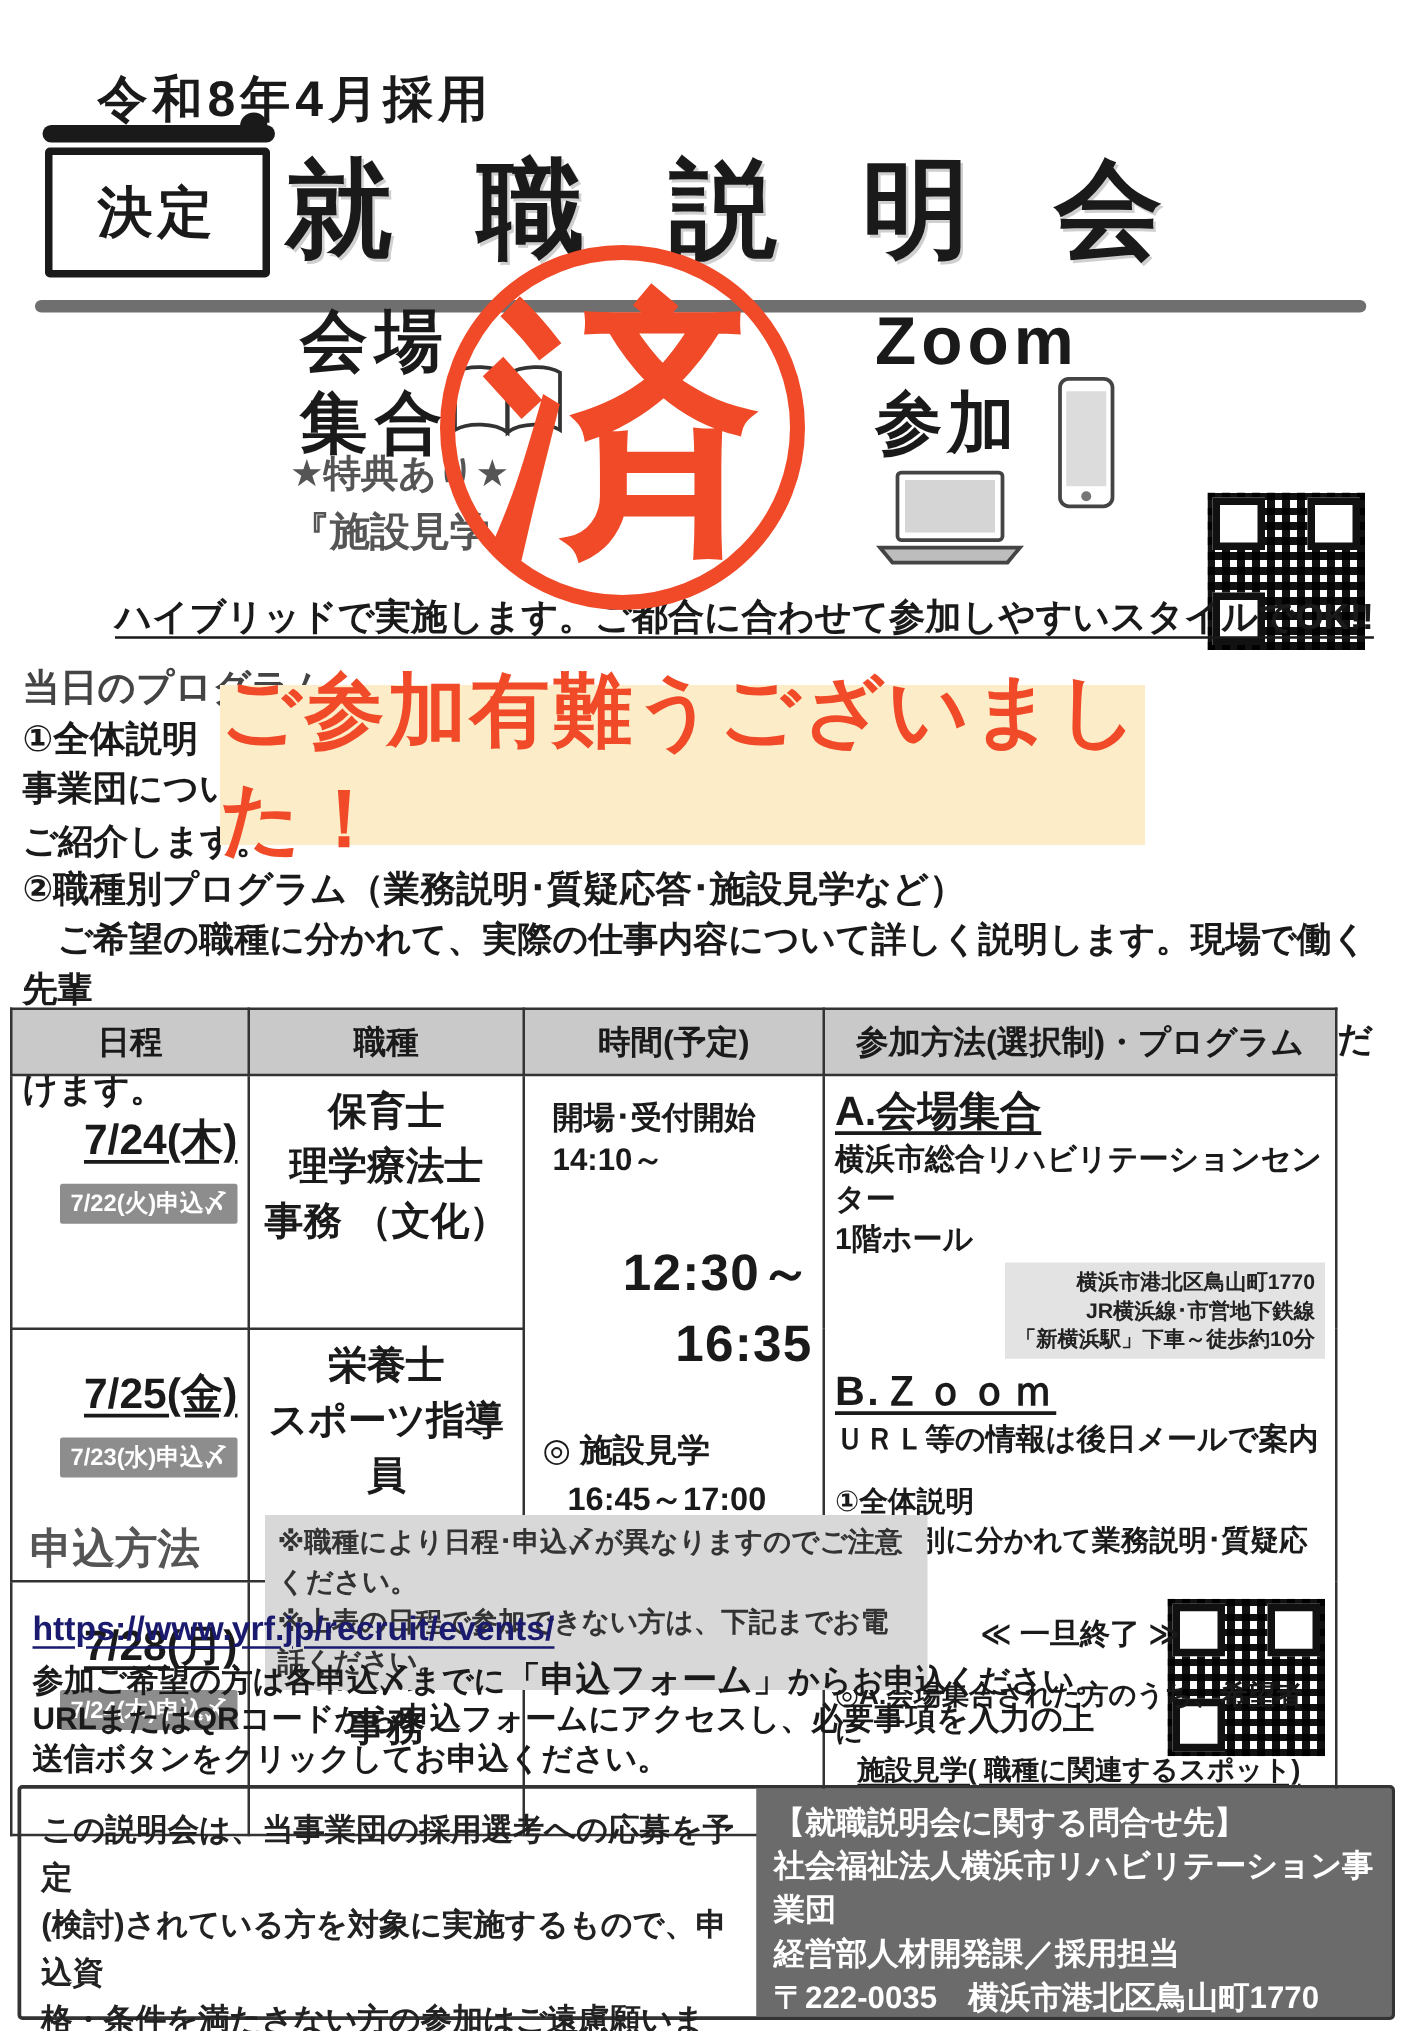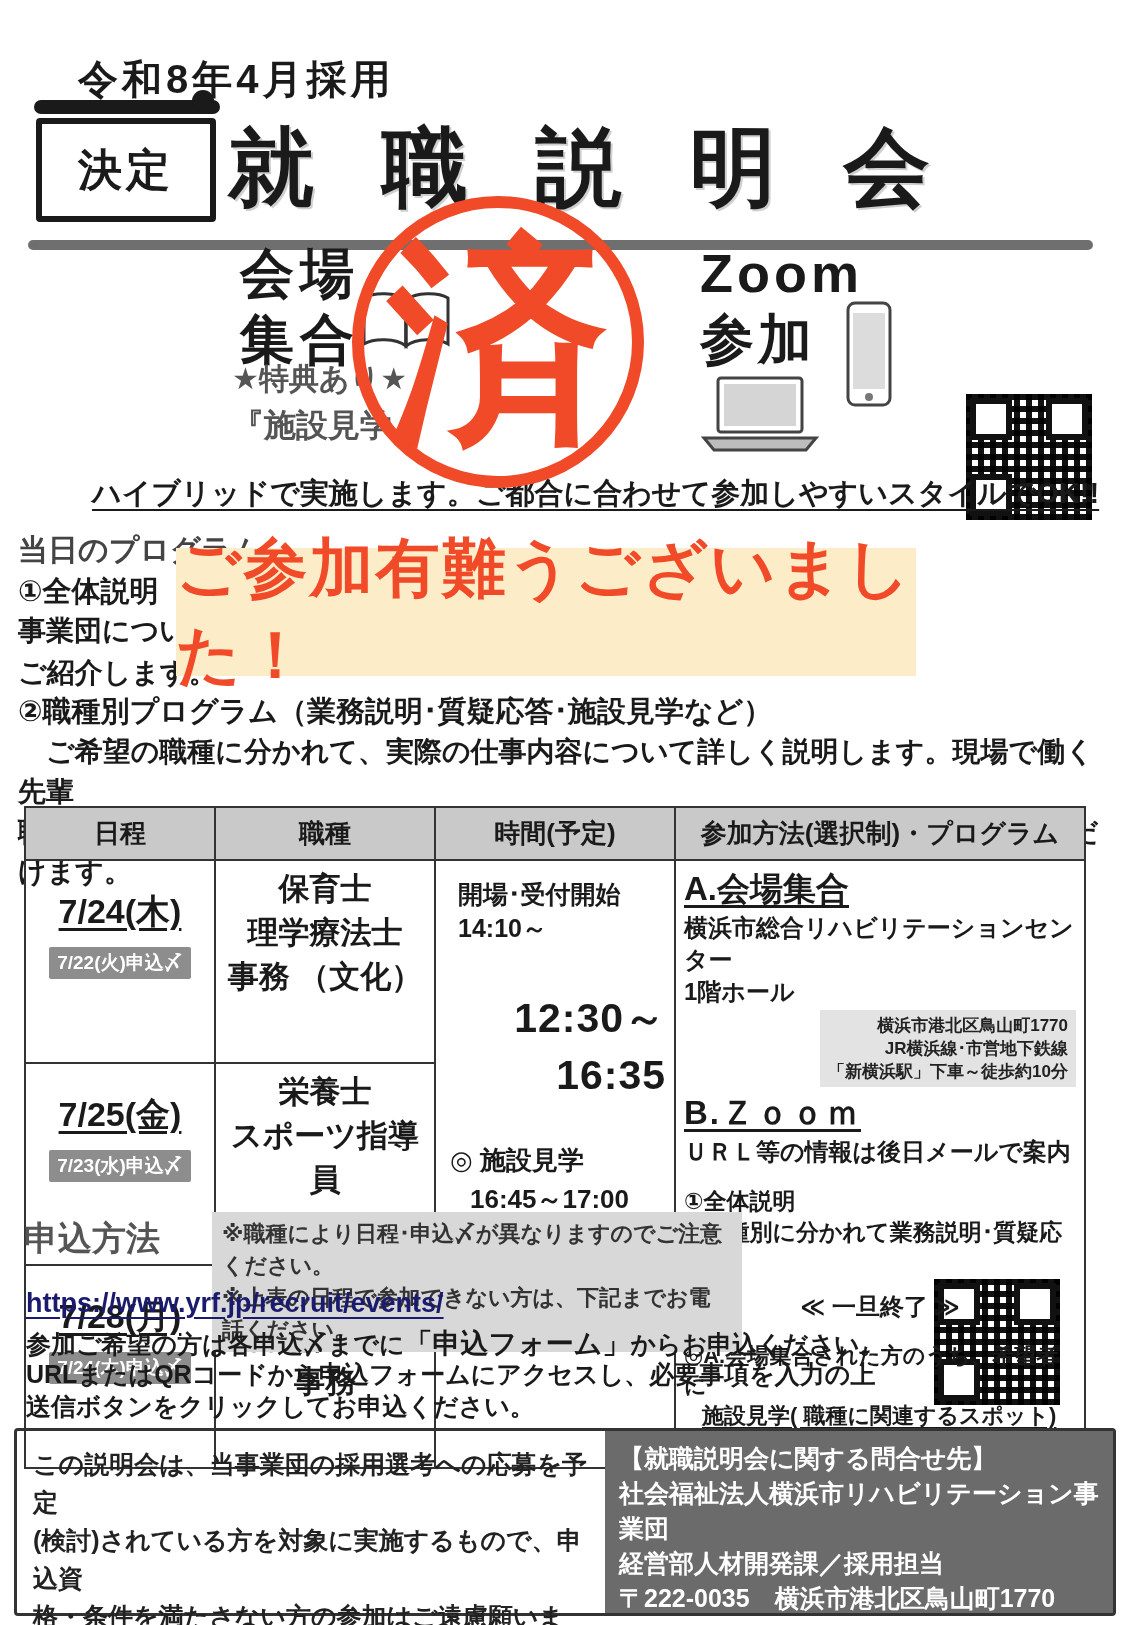--- a/index.html
+++ b/index.html
@@ -93,34 +93,34 @@
     position:absolute;left:18px;top:530px;
     font-size:30px;font-weight:bold;color:#444;
   }
   .p1-title{position:absolute;left:18px;top:572px;font-size:29px;font-weight:bold;}
   .p1-body{position:absolute;left:18px;top:610px;width:1080px;font-size:28px;line-height:42px;font-weight:bold;}
   .p2-title{position:absolute;left:18px;top:692px;font-size:29px;font-weight:bold;}
   .p2-body{position:absolute;left:18px;top:732px;width:1085px;font-size:28px;line-height:40px;font-weight:bold;}
 
   
   .tbl{
-    position:absolute;left:24px;top:806px;width:1060px;
+    position:absolute;left:8px;top:806px;width:1060px;
     border-collapse:collapse;table-layout:fixed;
   }
   .tbl th{
     background:#c9c9c9;border:2px solid #333;
     font-size:26px;font-weight:bold;padding:8px 0;text-align:center;
   }
   .tbl td{border:2px solid #333;vertical-align:top;padding:6px 8px;}
   .col-date{width:190px;}
   .col-job{width:220px;}
   .col-time{width:240px;}
   .col-join{width:410px;}
 
-  .date-cell{text-align:center;margin-left:10px;}
+  .date-cell{text-align:right;margin-left:10px;}
   .date-main{
     font-size:34px;font-weight:bold;margin-top:22px;
     text-decoration:underline;text-underline-offset:5px;
   }
   .date-dl{
     display:inline-block;margin-top:12px;padding:3px 8px;
     background:#8d8d8d;color:#fff;font-size:19px;font-weight:bold;border-radius:2px;
   }
   .job-cell{text-align:center;font-size:31px;font-weight:bold;line-height:44px;padding-top:18px;}
   .time-sm{font-size:25px;font-weight:bold;line-height:34px;}

